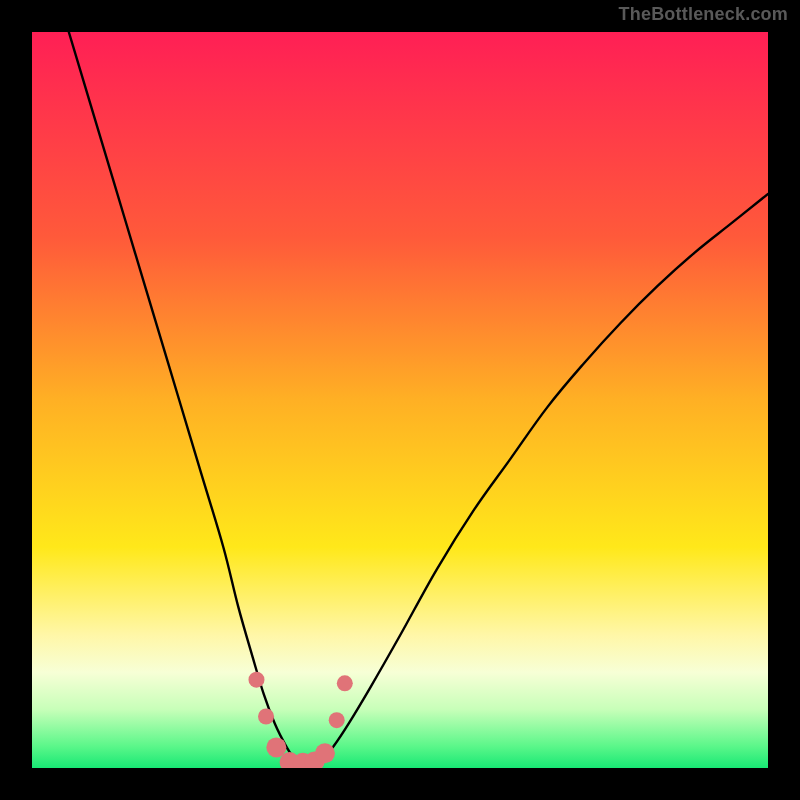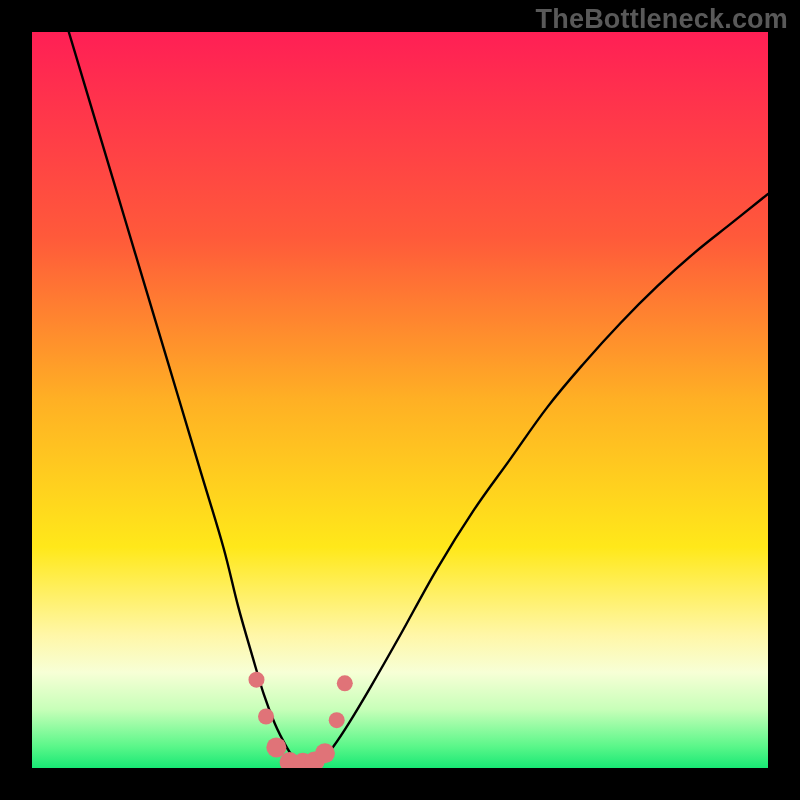--- a/index.html
+++ b/index.html
@@ -17,21 +17,21 @@
     left: 0;
     width: 800px;
     height: 800px;
     background: #000;
   }
   .watermark {
     position: absolute;
     top: 4px;
     right: 12px;
     color: #595959;
-    font-size: 27px;
+    font-size: 18px;
     font-weight: 600;
     letter-spacing: 0.2px;
     z-index: 50;
   }
   svg {
     position: absolute;
     top: 0;
     left: 0;
   }
 </style>

